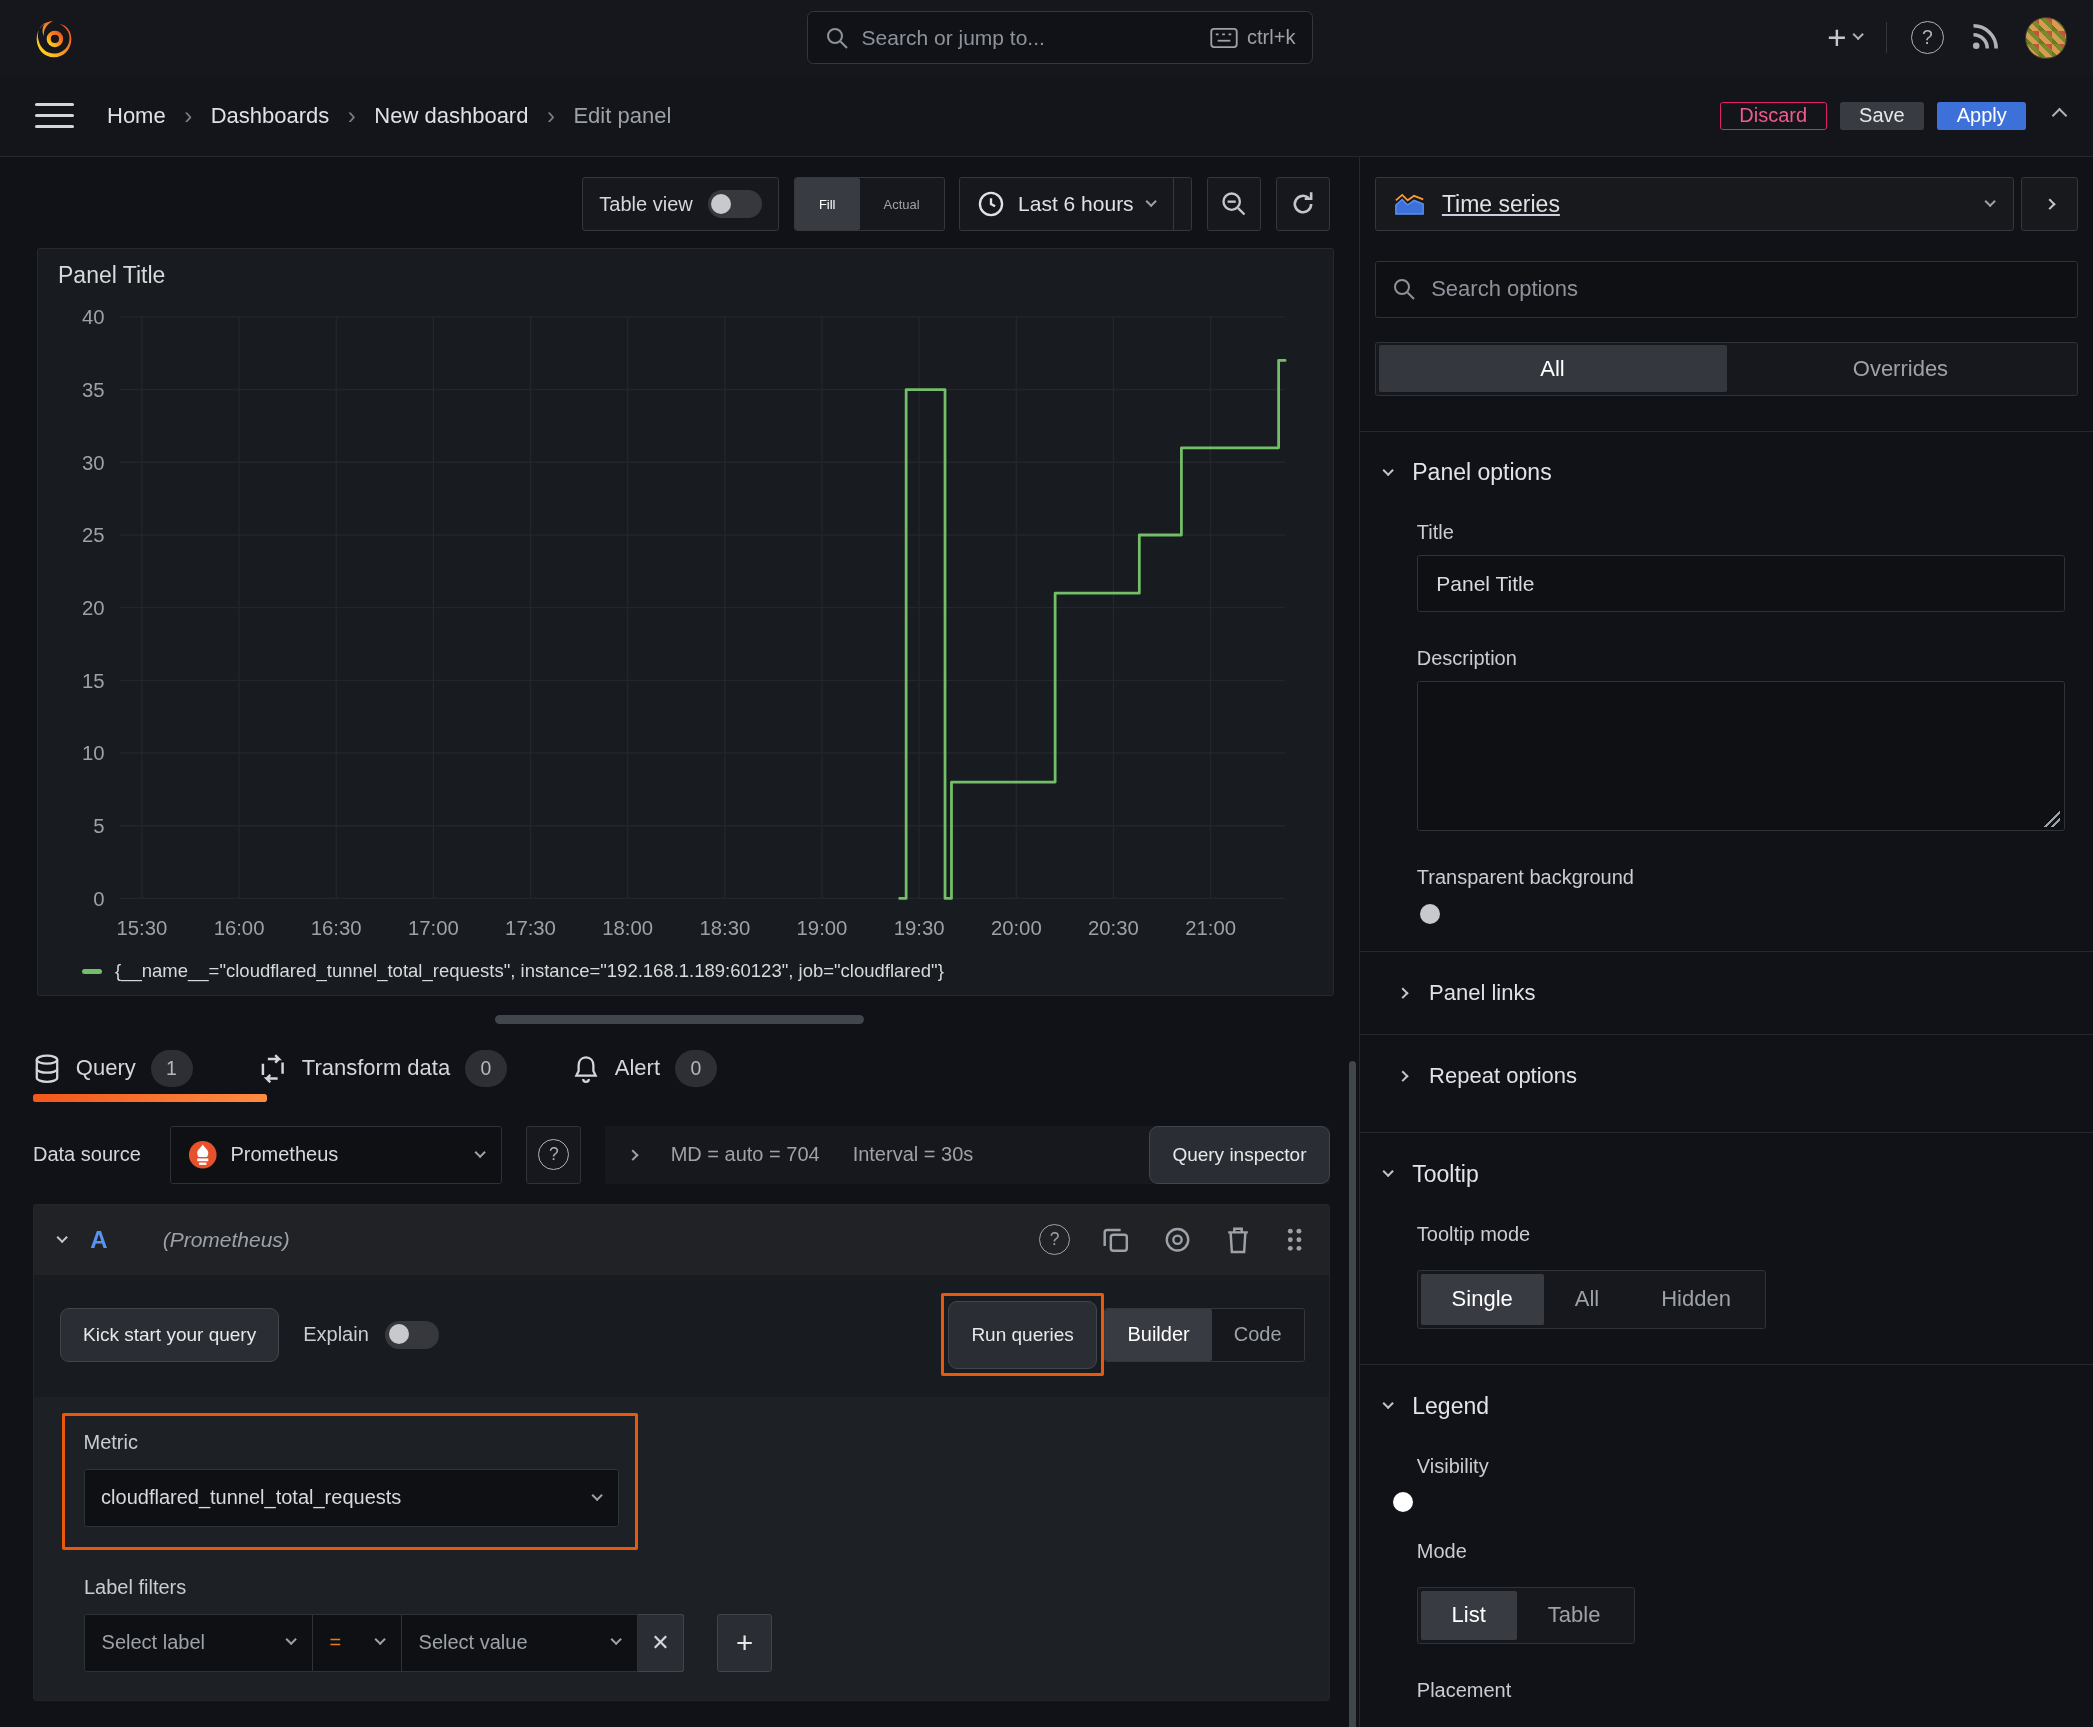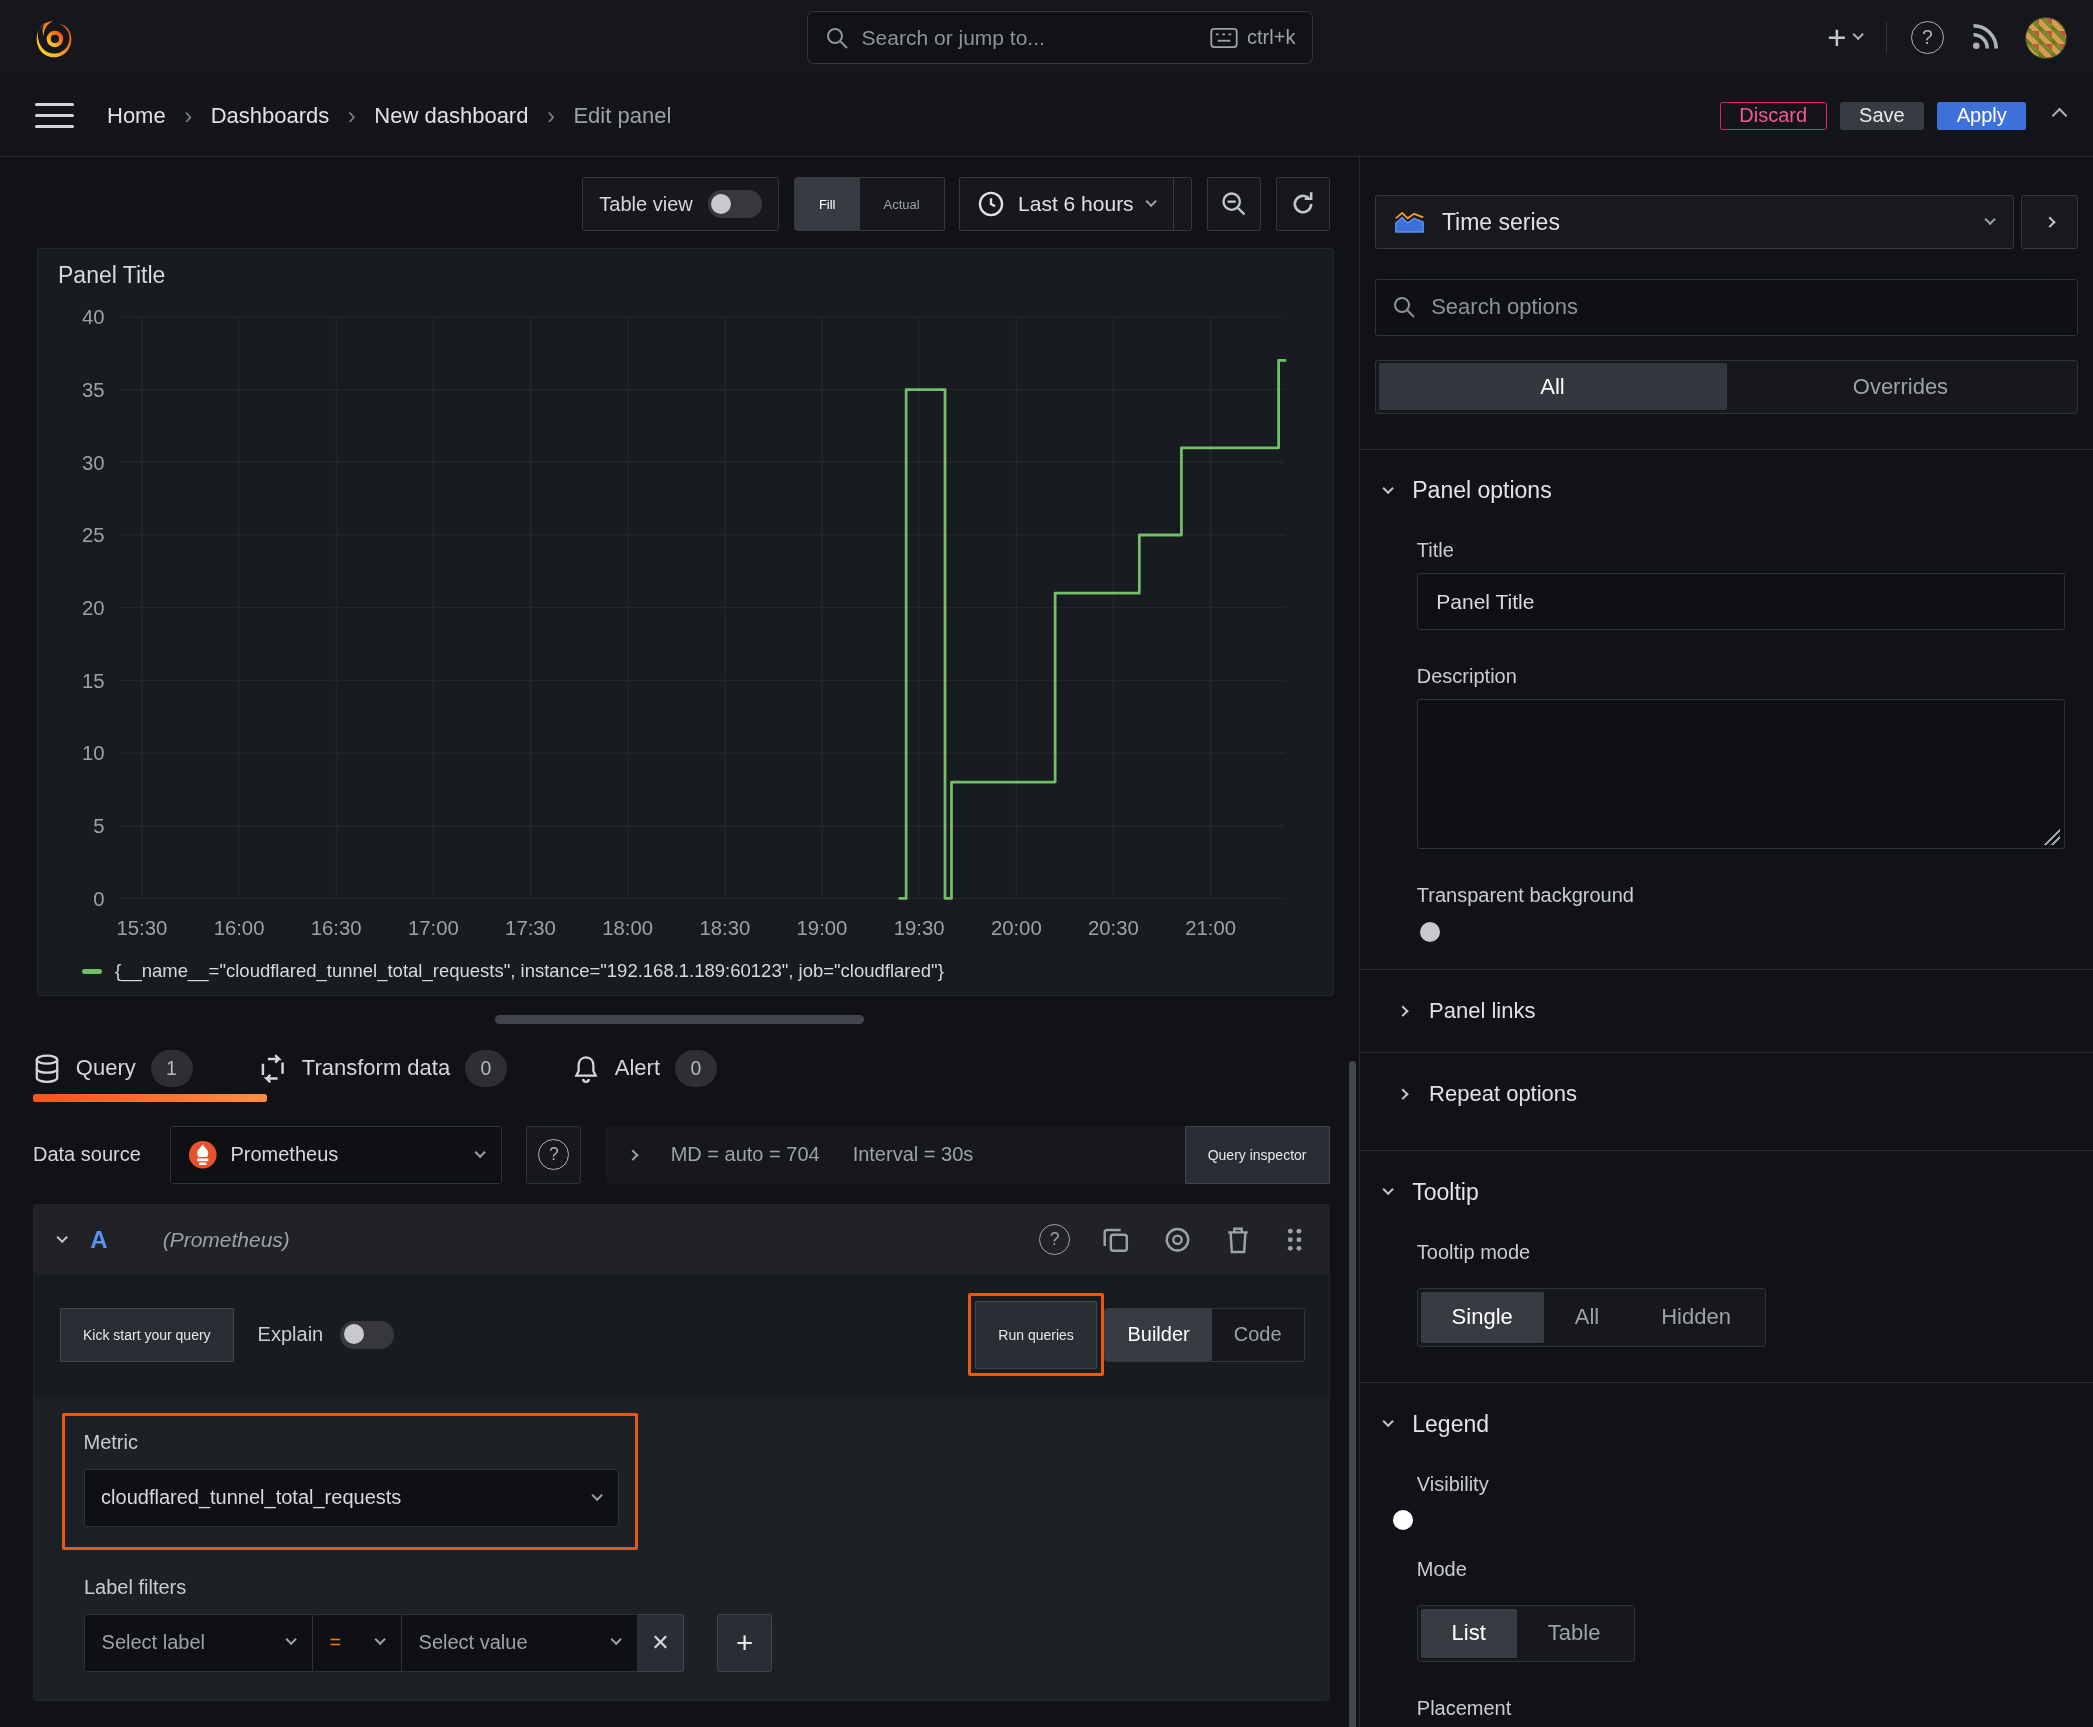--- a/index.html
+++ b/index.html
@@ -84,22 +84,22 @@
   .ds-row { margin:24px 29.5px 0 33px; display:flex; align-items:center; gap:24px; }
   .ds-label { font-size:20px; color:#d4d6db; margin-right:5.5px; }
   .input-like { height:58px; background:#0e1013; border:0.9px solid #2e3338; border-radius:2.8px;
     display:flex; align-items:center; padding:0 16.6px; gap:13px; font-size:20px; color:#d8d9da; cursor:pointer; }
   .ds-select { width:332px; }
   .ds-select .chev, .metric-select .chev, .lf-select .chev { margin-left:auto; color:#9da1a8; }
   .help-btn { width:55px; height:58px; border:0.9px solid #2e3338; border-radius:2.8px; background:#16181d;
     display:flex; align-items:center; justify-content:center; cursor:pointer; }
   .stats-strip { flex:1; height:58px; background:#16181d; border-radius:2.8px; display:flex; align-items:center; gap:33px; padding:0 0 0 24px; color:#9da1a8; font-size:20px; }
   .stats-strip .chev { color:#9da1a8; }
-  .btn-secondary { background:#2a2d33; border:0.9px solid #42454c; color:#e7e8ea; font-size:14px; height:58px;
-    border-radius:1px; display:flex; align-items:center; padding:0 22px; cursor:pointer; }
+  .btn-secondary { background:#2a2d33; border:0.9px solid #42454c; color:#e7e8ea; font-size:19px; height:58px;
+    border-radius:9px; display:flex; align-items:center; padding:0 22px; cursor:pointer; }
   .qinspector { margin-left:auto; }
 
   .query-card { margin:20px 29.5px 0 33px; background:#181b1f; border:0.9px solid #22252a; border-radius:2.8px; }
   .qrow-header { height:70px; background:#202226; display:flex; align-items:center; padding:0 24px; gap:24px; }
   .refid { color:#5794f2; font-size:24px; font-weight:600; }
   .ds-hint { color:#9da1a8; font-size:21px; font-style:italic; margin-left:31px; }
   .qicons { margin-left:auto; display:flex; align-items:center; gap:31px; color:#9da1a8; }
   .qicons .help-circle { width:31px; height:31px; border-color:#9da1a8; color:#9da1a8; font-size:17.5px; }
   .qrow-toolbar { display:flex; align-items:center; padding:18.5px 24px 16.6px 26px; }
   .explain { display:flex; align-items:center; gap:16.6px; font-size:20px; color:#c9ccd1; margin-left:24px; }
@@ -119,21 +119,21 @@
   .lf-op { color:#eb7b18; }
   .xbtn { width:46px; height:58px; background:#2a2d33; border:0.9px solid #42454c; border-left:none; border-radius:0 2.8px 2.8px 0;
     display:flex; align-items:center; justify-content:center; color:#d4d6db; font-size:22px; cursor:pointer; }
   .plusbtn { width:55px; height:58px; background:#2a2d33; border:0.9px solid #42454c; border-radius:2.8px; margin-left:33px;
     display:flex; align-items:center; justify-content:center; color:#e7e8ea; font-size:29.5px; font-weight:300; cursor:pointer; }
 
   .vscrollbar { position:absolute; right:2.8px; top:904px; width:7.4px; height:812px; background:#41454c; border-radius:3.7px; }
 
   
   .sidebar { flex:1; border-left:0.9px solid #26282d; padding:0 14.8px; overflow:hidden; }
-  .viz-row { margin-top:38px; display:flex; gap:7.4px; }
+  .viz-row { margin-top:20px; display:flex; gap:7.4px;text-decoration:underline; }
   .viz-select { flex:1; height:54px; background:#17191d; border:0.9px solid #35373d; border-radius:2.8px;
     display:flex; align-items:center; gap:16.6px; padding:0 18.5px; font-size:23px; color:#e0e1e6; cursor:pointer; }
   .viz-select .chev { margin-left:auto; color:#9da1a8; }
   .viz-next { width:57px; height:54px; border:0.9px solid #35373d; border-radius:2.8px; background:#17191d;
     display:flex; align-items:center; justify-content:center; color:#c3c6cb; cursor:pointer; }
   .opt-search { margin-top:29.5px; height:57px; border:0.9px solid #2e3338; background:#0e1013; border-radius:2.8px;
     display:flex; align-items:center; gap:14.8px; padding:0 16.6px; color:#8e939b; font-size:22px; }
   .seg2 { margin-top:24px; height:54px; border:0.9px solid #2e3338; background:#16181d; border-radius:2.8px; display:flex; padding:2.8px; }
   .seg2 .opt { flex:1; display:flex; align-items:center; justify-content:center; font-size:22px; color:#9da1a8; cursor:pointer; border-radius:1.8px; }
   .seg2 .opt.active { background:#34373d; color:#ffffff; }

